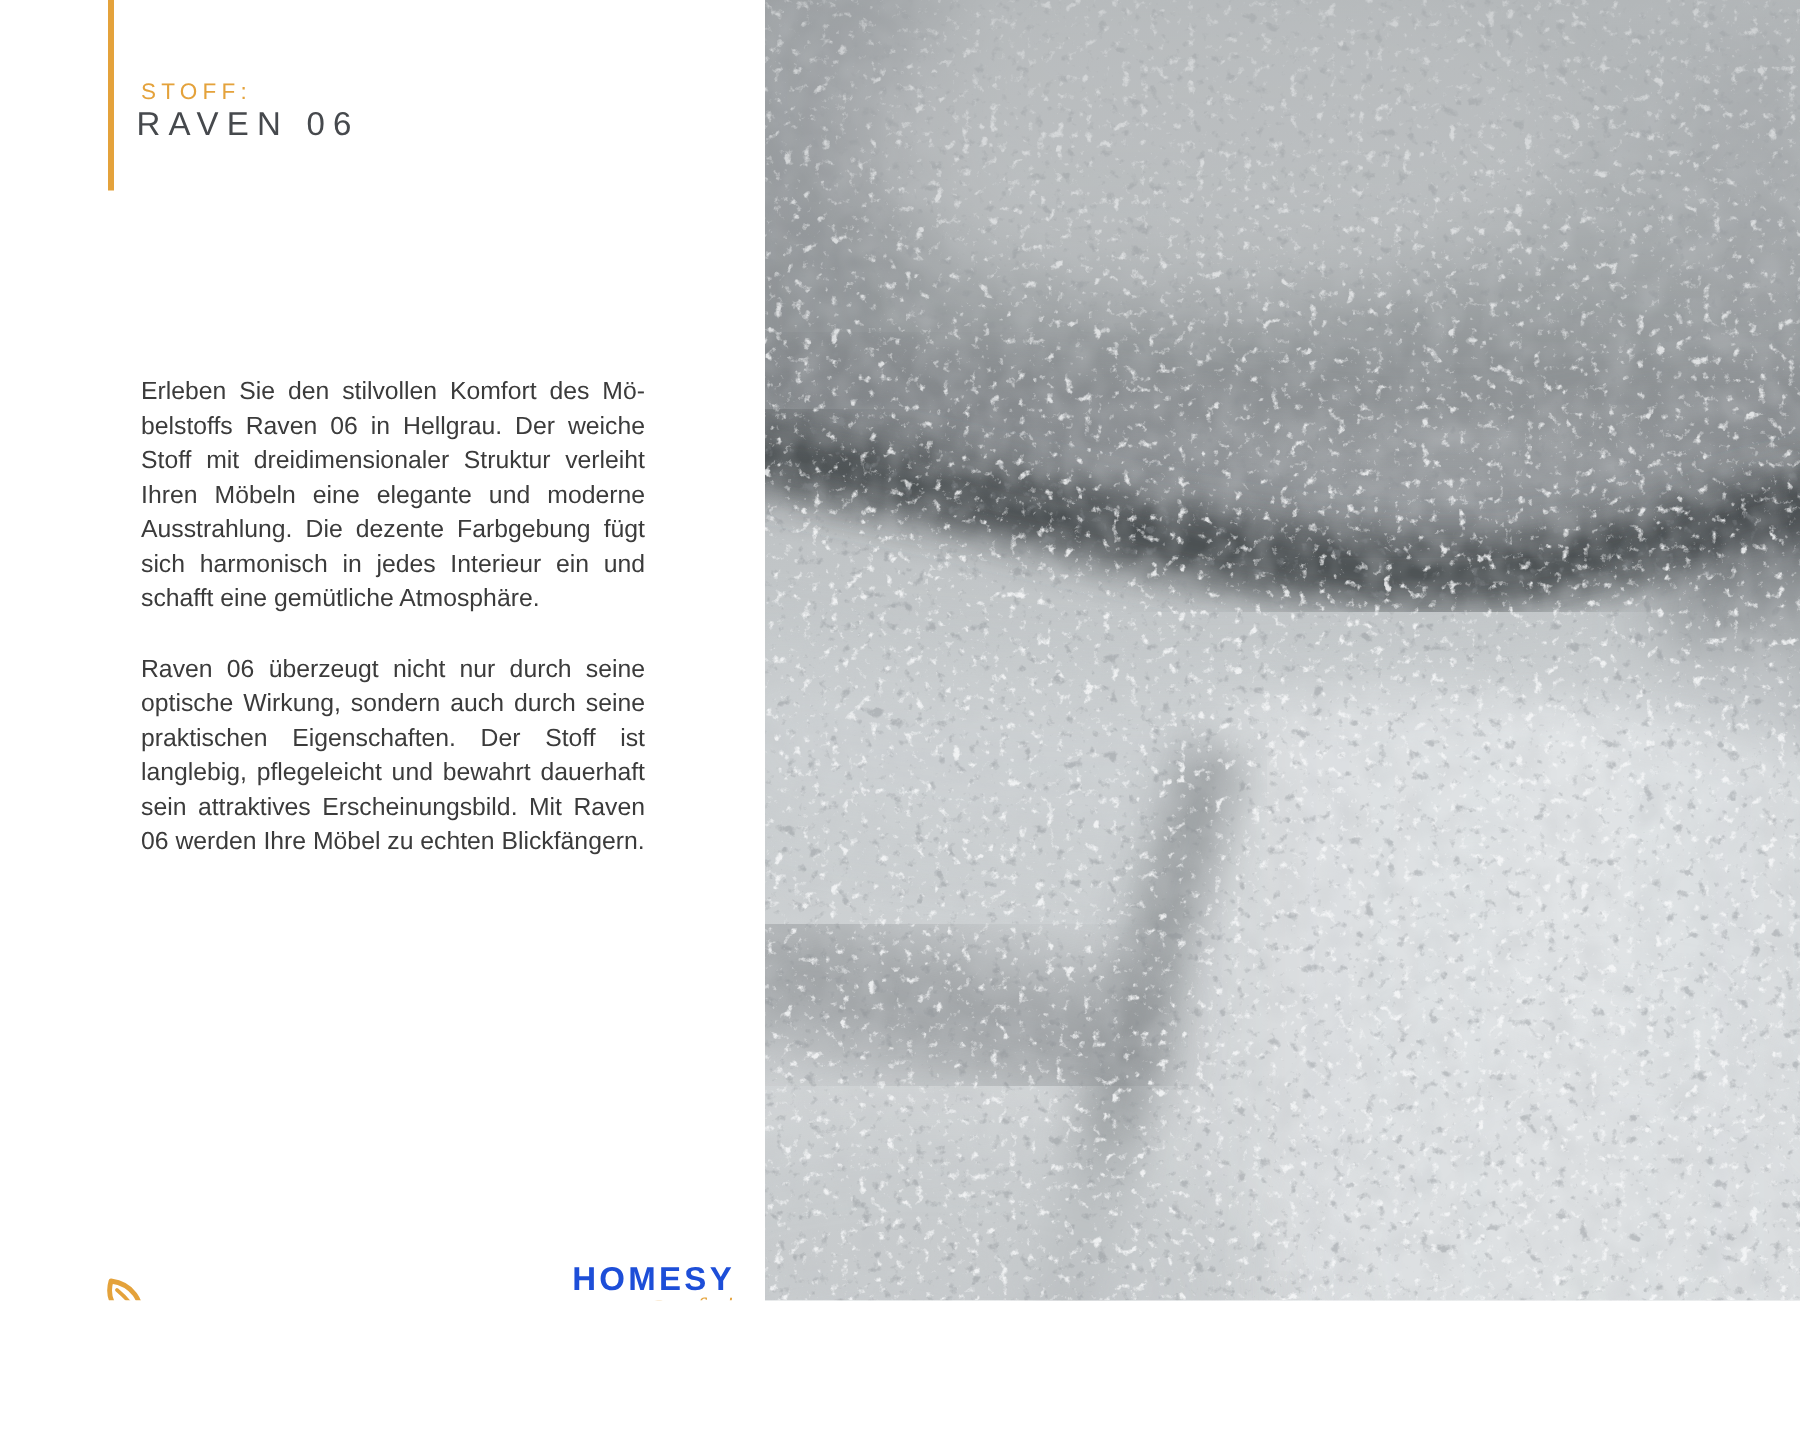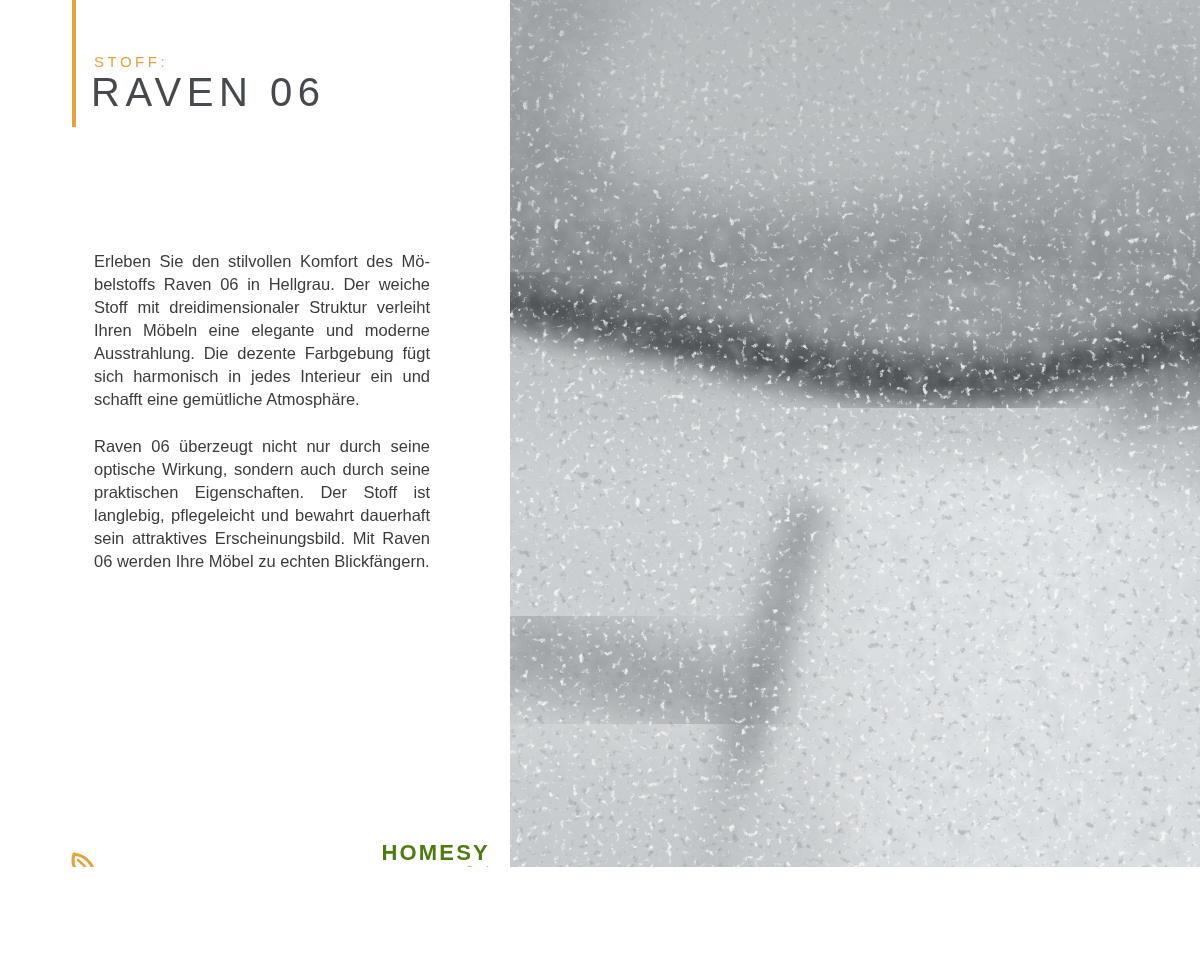--- a/index.html
+++ b/index.html
@@ -4,30 +4,30 @@
 <style>
   html,body{margin:0;padding:0;background:#ffffff;}
   .page{position:relative;width:1200px;height:867px;background:#ffffff;overflow:hidden;
         font-family:"Liberation Sans",sans-serif;}
 
   
   .left-panel{position:absolute;left:0;top:0;width:510px;height:960px;background:#ffffff;}
   .accent-bar{position:absolute;left:72px;top:0;width:4px;height:127px;background:#E4A23B;}
   .eyebrow{position:absolute;left:94px;top:53px;font-size:15px;letter-spacing:3.5px;
            color:#E4A23B;font-weight:400;}
-  .title{position:absolute;left:91px;top:70px;font-size:40px;letter-spacing:5.5px;
+  .title{position:absolute;left:91px;top:70px;font-size:22px;letter-spacing:5.5px;
          color:#46494d;font-weight:400;margin:0;}
   .body-copy{position:absolute;left:94px;top:250px;width:336px;color:#3b3b3b;
              font-size:16.5px;line-height:23px;}
   .body-copy p{margin:0 0 24px 0;text-align:justify;text-align-last:left;
                hyphens:manual;-webkit-hyphens:manual;}
 
   
   .logo{position:absolute;right:20px;top:841px;text-align:right;}
-  .logo-word{font-size:22px;font-weight:700;letter-spacing:2.2px;color:#4d7c0f;line-height:24px;}
+  .logo-word{font-size:22px;font-weight:700;letter-spacing:2.2px;color:#1d4ed8;line-height:24px;}
   .logo-tagline{display:flex;justify-content:flex-end;align-items:baseline;gap:5px;margin-top:-1px;}
   .tagline-prefix{font-size:6.8px;font-weight:700;letter-spacing:1.6px;color:#3a3f42;}
   .tagline-script{font-family:"DejaVu Serif",serif;font-style:italic;font-size:14px;
                   color:#E4A23B;transform:rotate(-3deg);display:inline-block;}
   .h-rule{position:absolute;left:96px;top:884px;width:413px;height:3.5px;background:#E4A23B;
           border-radius:2px;}
   .leaf{position:absolute;left:62px;top:849px;}
 
   
   .photo{position:absolute;left:510px;top:0;width:690px;height:960px;overflow:hidden;}

